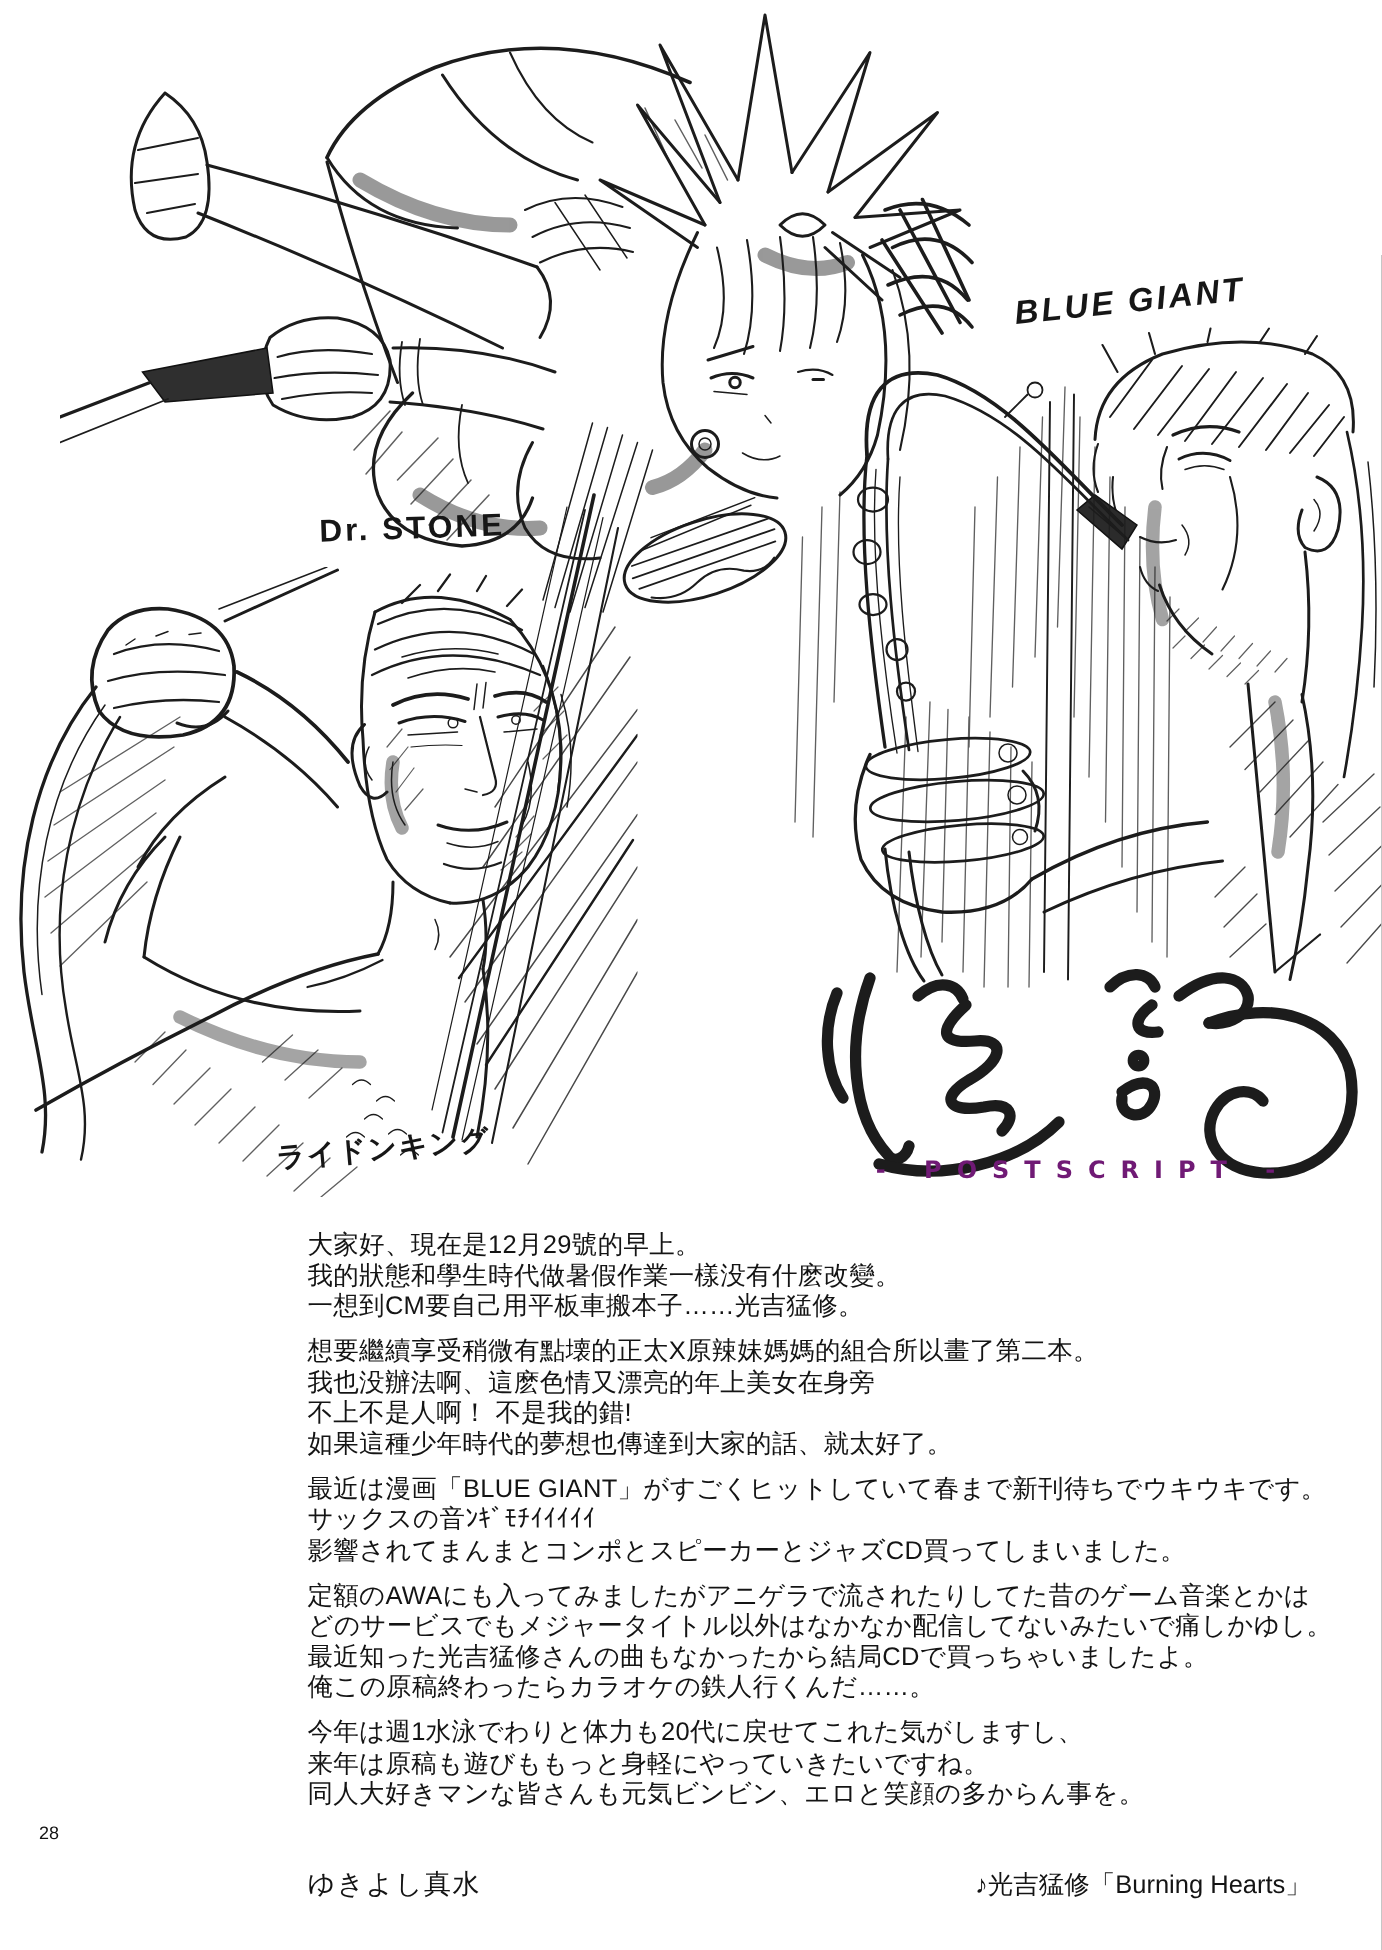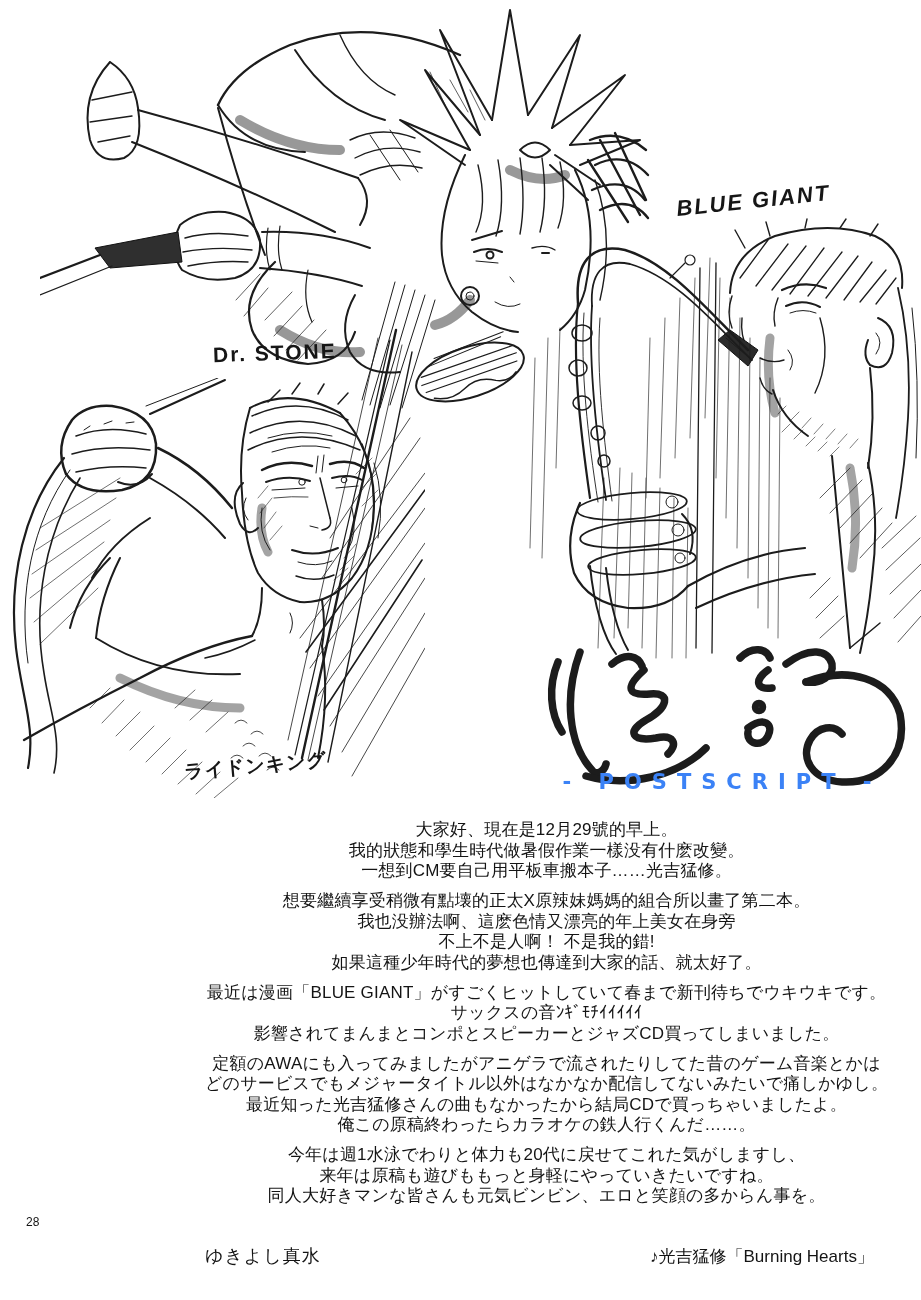--- a/index.html
+++ b/index.html
@@ -11,26 +11,26 @@
   svg.sketch{position:absolute;display:block;}
   svg.sketch path,svg.sketch line,svg.sketch polyline,svg.sketch ellipse,svg.sketch circle{
     stroke:#1c1c1c;fill:none;stroke-linecap:round;stroke-linejoin:round;
   }
   .hand{position:absolute;white-space:nowrap;color:#161616;}
   .label-drstone{left:213px;top:341px;font-size:21px;font-weight:bold;letter-spacing:2px;transform:rotate(-2deg);}
   .label-bluegiant{left:676px;top:188px;font-size:22px;font-weight:bold;font-style:italic;letter-spacing:2px;transform:rotate(-6deg);}
   .label-ridon{left:184px;top:753px;font-size:19px;font-weight:bold;letter-spacing:1px;transform:rotate(-5deg);}
   .title-sub{
     position:absolute;left:524px;top:770px;width:396px;text-align:center;
-    font-size:21px;font-weight:bold;letter-spacing:10px;color:#3b82f6;
+    font-size:16px;font-weight:bold;letter-spacing:10px;color:#701a75;
     font-family:"DejaVu Sans",sans-serif;
   }
   .afterword{position:absolute;left:205px;top:820px;font-size:17px;line-height:20.5px;letter-spacing:0.2px;}
   .para{margin:0 0 9.5px 0;}
-  .line{white-space:pre;text-align:center;}
+  .line{white-space:pre;}
   .pageno{position:absolute;left:26px;top:1215px;font-size:12px;}
   .author{position:absolute;left:205px;top:1244px;font-size:18px;letter-spacing:1px;}
   .song{position:absolute;left:650px;top:1245px;font-size:17px;}
 </style>
 </head>
 <body>
 
 <div class="page">
 
   <svg class="sketch" style="left:40px;top:0;width:620px;height:800px" viewBox="0 0 620 800">

